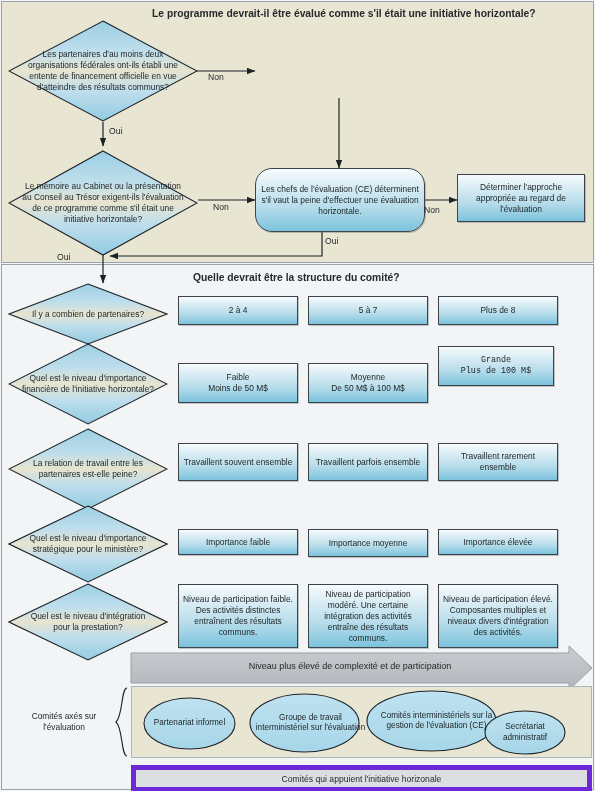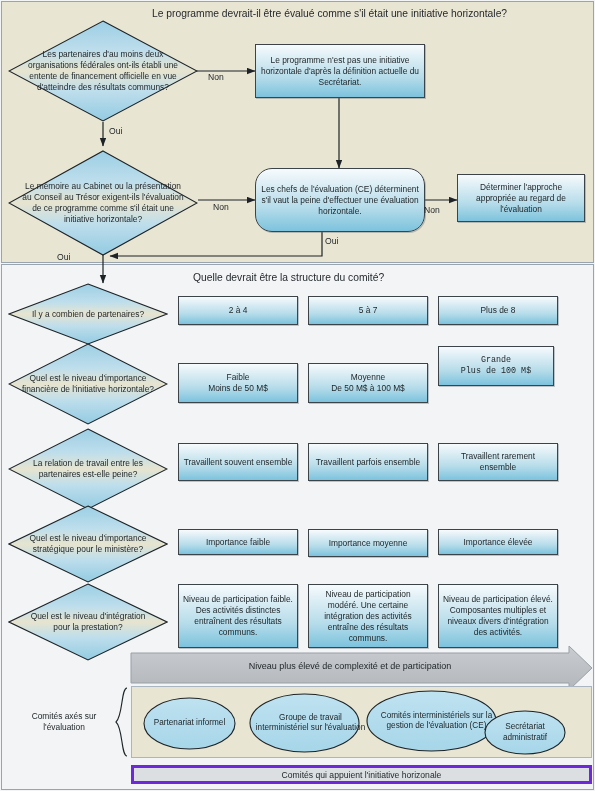--- a/index.html
+++ b/index.html
@@ -32,21 +32,21 @@
     left: 1px; top: 264px;
     width: 593px; height: 526px;
     background: #f2f4f6;
     border: 1px solid #9aa4ae;
     box-sizing: border-box;
   }
 
   .panel-title {
     position: absolute;
     font-size: 10.3px;
-    font-weight: normal;
+    font-weight: bold;
     color: #262a2e;
     white-space: nowrap;
   }
   #title-top  { left: 152px; top: 8px;  }
   #title-bottom { left: 193px; top: 272px; }
 
   
   .layer {
     position: absolute;
     left: 0; top: 0;
@@ -141,23 +141,23 @@
     width: 96px;
     text-align: center;
     font-size: 8.4px;
     line-height: 11px;
     color: #1d2326;
   }
 
   #bottom-bar {
     position: absolute;
     left: 131px; top: 765px;
-    width: 461px; height: 19px;
+    width: 461px; height: 27px;
     background: #dcdfe2;
-    border: 3px solid #6d28d9;
+    border: 5px solid #6d28d9;
     box-sizing: border-box;
     display: flex;
     align-items: center;
     justify-content: center;
     font-size: 8.6px;
     color: #1d2326;
   }
 </style>
 </head>
 <body>
@@ -216,23 +216,20 @@
     <div class="dlabel">Les partenaires d'au moins deux organisations fédérales ont-ils établi une entente de financement officielle en vue d'atteindre des résultats communs?</div>
   </div>
 
   <div class="diamond" id="d2" style="left:8px; top:150px; width:190px; height:106px;">
     <svg width="190" height="106" viewBox="0 0 190 106">
       <polygon points="95,1 189,53 95,105 1,53" fill="url(#dg)" stroke="#1d2326" stroke-width="1.1"></polygon>
     </svg>
     <div class="dlabel">Le mémoire au Cabinet ou la présentation au Conseil au Trésor exigent-ils l'évaluation de ce programme comme s'il était une initiative horizontale?</div>
   </div>
 
-  <div class="box" style="left:255px; top:44px; width:170px; height:54px;">
-    <span>Le programme n'est pas une initiative horizontale d'après la définition actuelle du Secrétariat.</span>
-  </div>
 
   <div class="box" style="left:255px; top:168px; width:170px; height:64px;border-radius:17px;">
     <span>Les chefs de l'évaluation (CE) déterminent s'il vaut la peine d'effectuer une évaluation horizontale.</span>
   </div>
 
   <div class="box" style="left:457px; top:174px; width:128px; height:48px;">
     <span>Déterminer l'approche appropriée au regard de l'évaluation</span>
   </div>
 
   <div class="edge-label" style="left:208px; top:72px;">Non</div>

